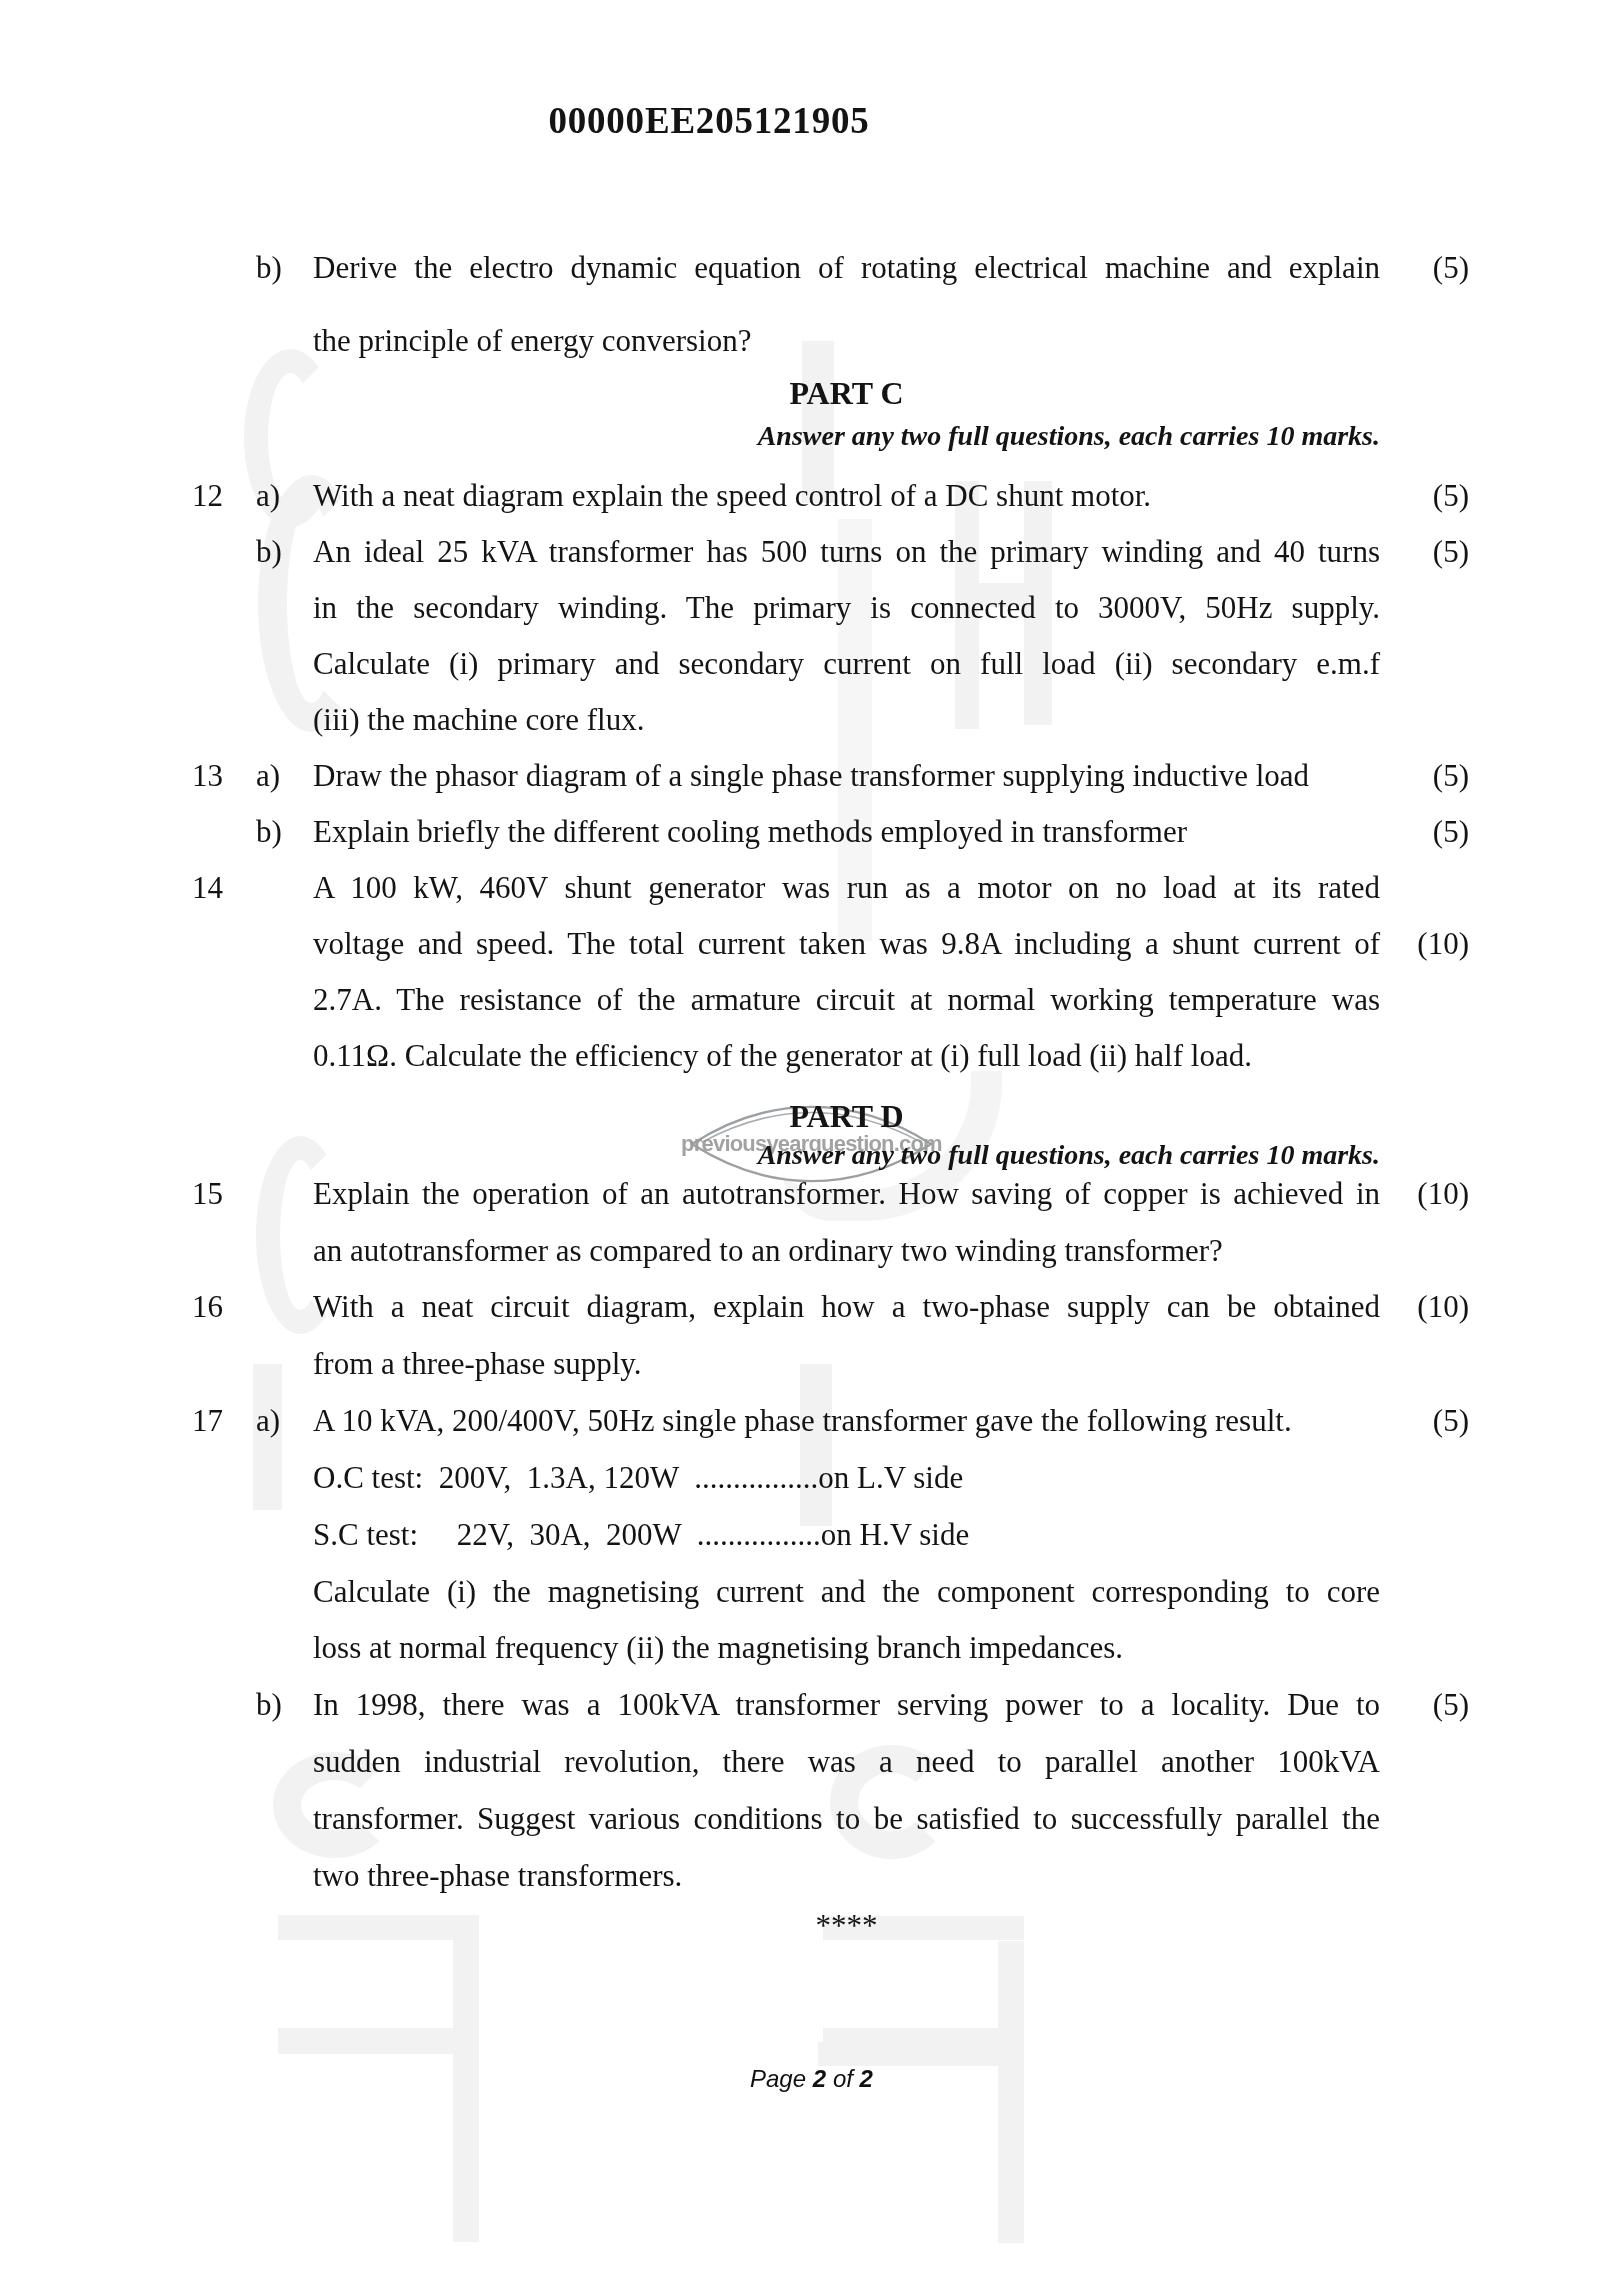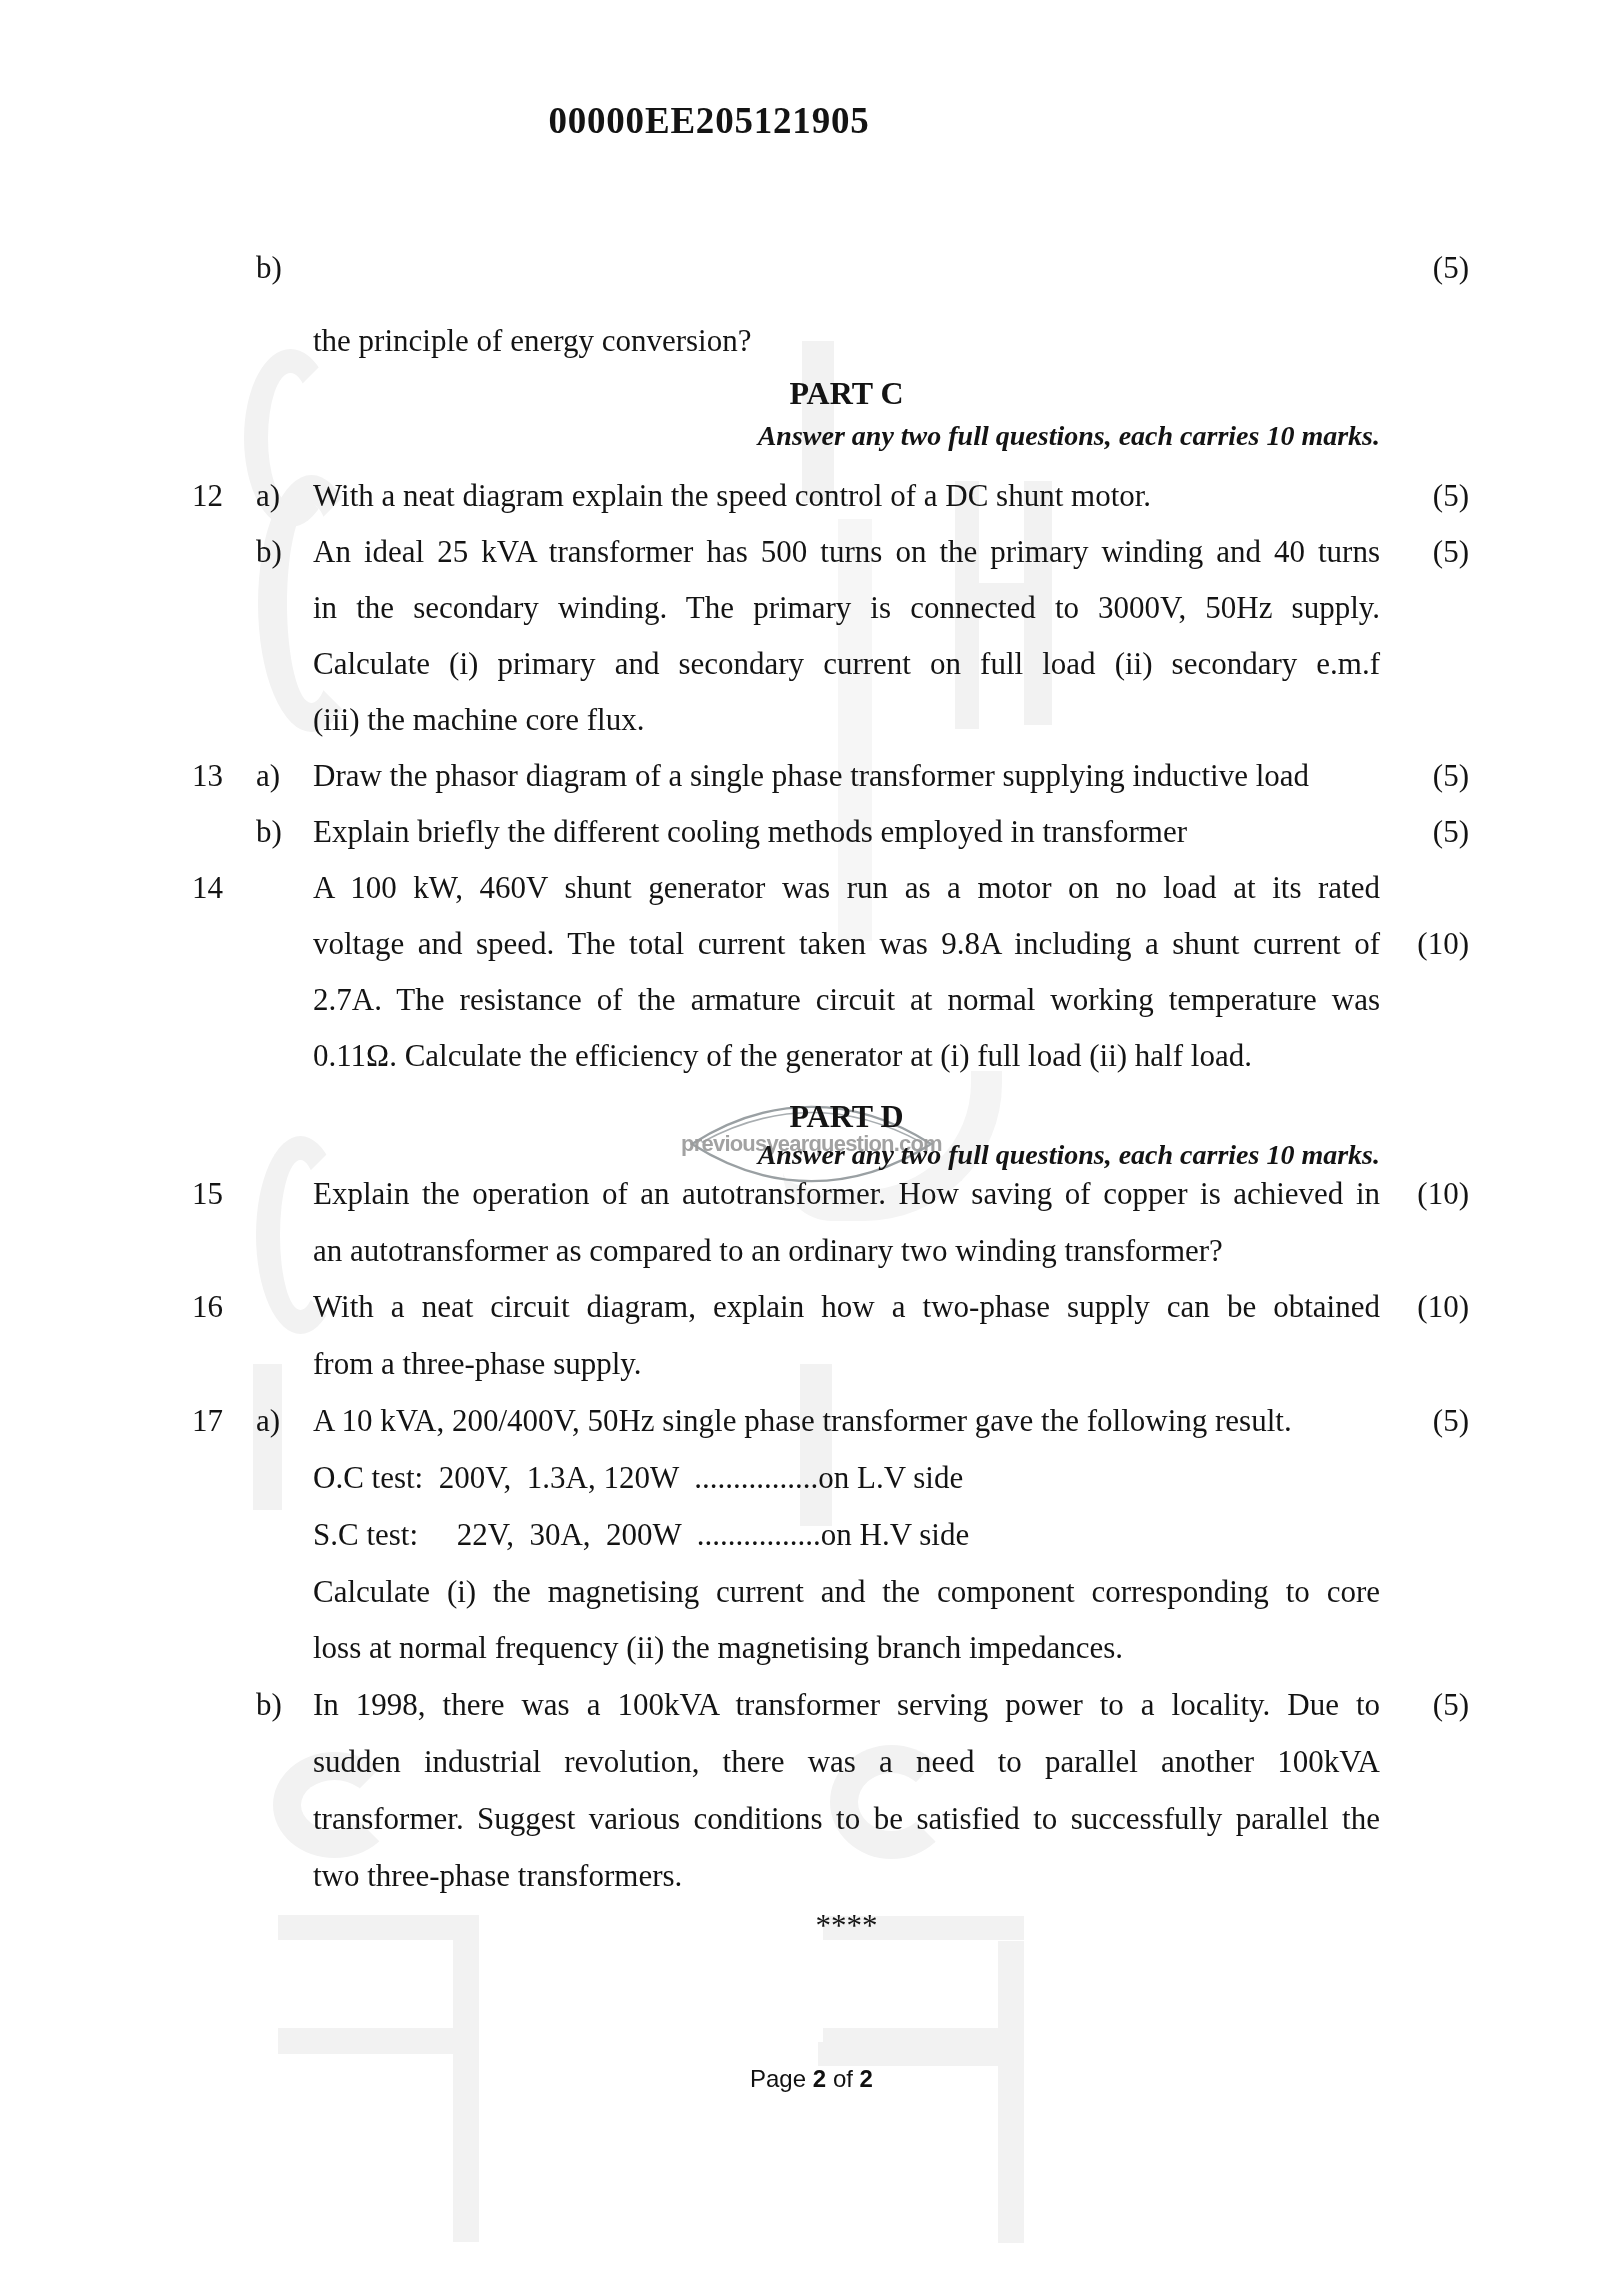--- a/index.html
+++ b/index.html
@@ -28,21 +28,21 @@
     font-weight:bold;font-style:italic;font-size:28px;}
   .row{position:absolute;left:0;width:1623px;z-index:2;font-size:31px;}
   .qnum{position:absolute;left:192px;}
   .qletter{position:absolute;left:256px;}
   .qtext{position:absolute;left:313px;width:1067px;white-space:pre-wrap;}
   .qtext.justify{white-space:normal;text-align:justify;text-align-last:justify;text-justify:inter-word;}
   .qmarks{position:absolute;left:1380px;width:89px;text-align:right;}
   #end-marker{left:313px;top:1897px;width:1067px;height:57px;line-height:57px;
     text-align:center;font-size:31px;}
   #footer{left:0;top:2050px;width:1623px;height:57px;line-height:57px;text-align:center;
-    font-family:"Liberation Sans",sans-serif;font-size:24px;color:#111;}
+    font-family:"Liberation Sans",sans-serif;font-size:24px;color:#111;font-style:italic;}
   #footer span{margin-right:0.28em;}
   #footer span:last-child{margin-right:0;}
   #footer .bold{font-weight:bold;}
 </style>
 </head>
 <body>
 
 <div id="page">
 
   <div class="shape carc" style="left:244px;top:349px;width:45px;height:130px;border-width:24px;"></div>
@@ -83,20 +83,21 @@
   <div class="abs part-instr" style="top:1128px;">Answer any two full questions, each carries 10 marks.</div>
 
   <div id="end-marker" class="abs">****</div>
 
   <div id="footer" class="abs">
     <span>Page</span><span class="bold">2</span><span>of</span><span class="bold">2</span>
   </div>
 
 <div class="row" style="top: 239px; height: 57px; line-height: 57px;">
       <span class="qletter">b)</span>
+      <div class="qtext justify">Derive the electro dynamic equation of rotating electrical machine and explain</div>
       <div class="qmarks">(5)</div>
     </div>
     <div class="row" style="top: 312px; height: 57px; line-height: 57px;">
       <div class="qtext">the principle of energy conversion?</div>
     </div>
     <div class="row" style="top: 468px; height: 56px; line-height: 56px;">
       <span class="qnum">12</span>
       <span class="qletter">a)</span>
       <div class="qtext">With a neat diagram explain the speed control of a DC shunt motor.</div>
       <div class="qmarks">(5)</div>

